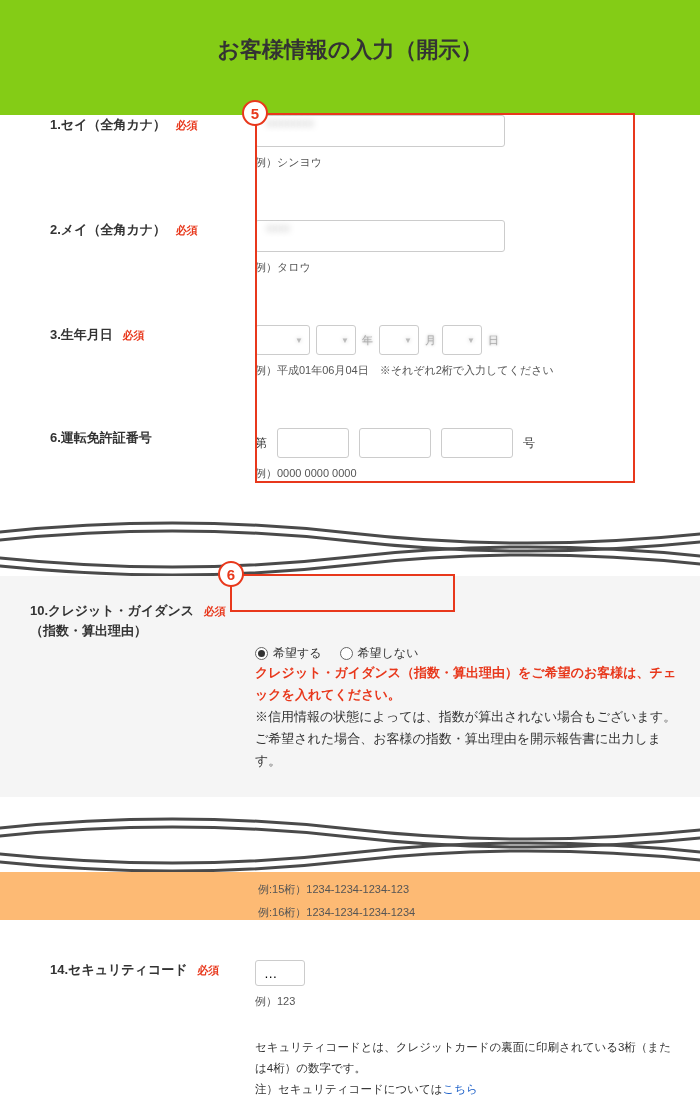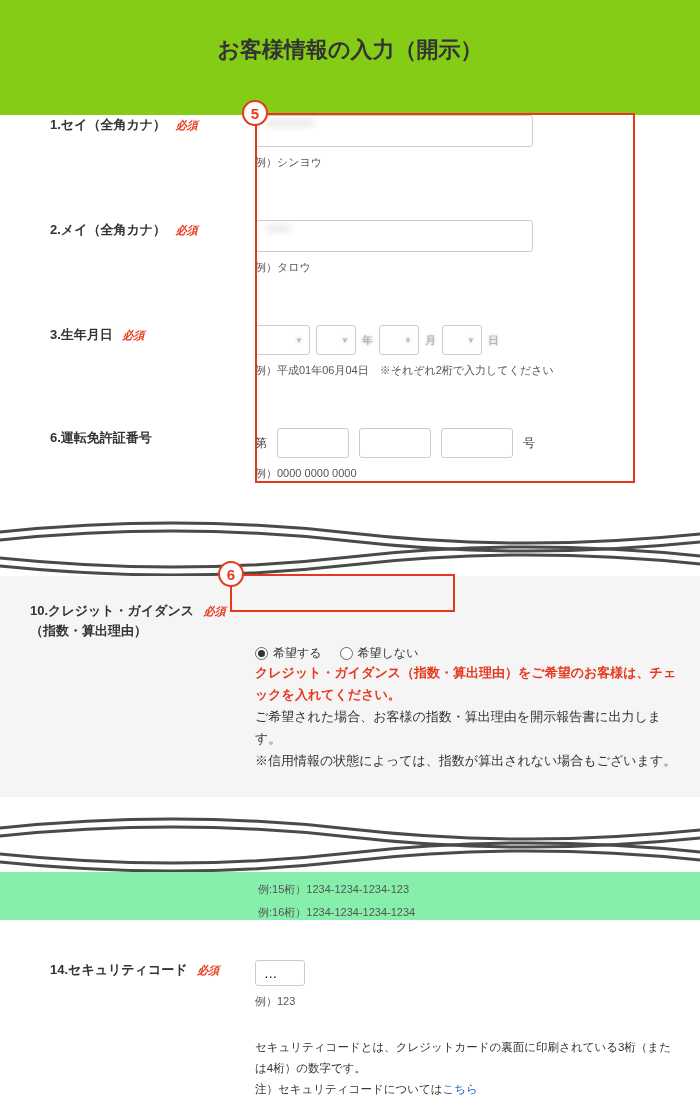--- a/index.html
+++ b/index.html
@@ -7,24 +7,24 @@
     .page-title { font-size: 22px; font-weight: bold; text-align: center; padding: 35px 0 50px; background: #84cc16; }
     
     .panel { background: #fff; padding: 0 20px 30px; position: relative; }
     .panel.grey { background: #f5f5f5; padding: 25px 20px; }
     
     .row { display: flex; margin-bottom: 50px; }
     .row:last-child { margin-bottom: 0; }
     
     .lbl { width: 235px; padding-left: 30px; font-size: 13px; font-weight: bold; line-height: 1.5; }
     .lbl .sub { font-weight: bold; }
-    .req { color: #e8381c; font-size: 11px; margin-left: 6px; font-weight: bold; font-style: italic; }
+    .req { color: #e8381c; font-size: 11px; margin-left: 6px; font-weight: bold; }
     
     .field { flex: 1; }
-    .input-text { width: 278px; height: 32px; border: 1px solid #ccc; border-radius: 3px; padding: 0 10px; color: #ccc; background: #fff; }
+    .input-text { width: 250px; height: 32px; border: 1px solid #ccc; border-radius: 3px; padding: 0 10px; color: #ccc; background: #fff; }
     .input-text.blur { color: transparent; text-shadow: 0 0 6px #bbb; }
     .input-med { width: 72px; height: 30px; border: 1px solid #ccc; border-radius: 3px; padding: 0 6px; text-align: center; background: #fff; }
     
     .ex { font-size: 11px; color: #555; margin-top: 8px; }
     
     .dob-group { display: flex; align-items: center; gap: 6px; }
     .dob-select { width: 55px; height: 30px; border: 1px solid #ccc; border-radius: 3px; background: #fff; color: #ccc; text-shadow: 0 0 4px #ccc; display: inline-flex; align-items: center; justify-content: center; font-size: 11px; position: relative; }
     .dob-select::after { content: '▼'; font-size: 8px; position: absolute; right: 6px; color: #bbb; }
     .dob-sep { font-size: 11px; color: #aaa; text-shadow: 0 0 3px #aaa; }
     .dob-select.tiny { width: 40px; }
@@ -47,21 +47,21 @@
     .radio-item { display: flex; align-items: center; gap: 5px; font-size: 12px; margin-top: 36px; }
     .radio { width: 13px; height: 13px; border: 1px solid #666; border-radius: 50%; display: inline-flex; align-items: center; justify-content: center; background: #fff; }
     .radio.checked::after { content: ''; width: 7px; height: 7px; border-radius: 50%; background: #333; }
     
     .notice { font-size: 13px; line-height: 1.7; }
     .notice .red { color: #e8381c; font-weight: bold; }
     
     .wave { width: 700px; height: 55px; position: relative; overflow: hidden; background: #fff; }
     .wave svg { width: 100%; height: 100%; }
     
-    .examples-block { padding: 10px 0 0 258px; background: #86efac; }
+    .examples-block { padding: 10px 0 0 258px; background: #fdba74; }
     
     .sec-input { width: 50px; height: 26px; border: 1px solid #ccc; border-radius: 3px; padding: 0 8px; background: #fff; }
     .info-text { font-size: 11.5px; line-height: 1.8; margin-top: 28px; }
     .info-text a { color: #1b5fc8; text-decoration: none; }
     
     .button-row { display: flex; gap: 22px; justify-content: center; padding: 24px 0; position: relative; }
   </style>
 </head>
 <body>
 
@@ -154,22 +154,22 @@
           <span class="radio checked"></span>
           <span>希望する</span>
         </div>
         <div class="radio-item">
           <span class="radio"></span>
           <span>希望しない</span>
         </div>
       </div>
       <div class="notice">
         <div class="red">クレジット・ガイダンス（指数・算出理由）をご希望のお客様は、チェックを入れてください。</div>
+        <div>※信用情報の状態によっては、指数が算出されない場合もございます。</div>
         <div>ご希望された場合、お客様の指数・算出理由を開示報告書に出力します。</div>
-        <div>※信用情報の状態によっては、指数が算出されない場合もございます。</div>
       </div>
     </div>
   </div>
 </div>
 
 <div style="height:20px;background:#fff"></div>
 
 <div class="wave">
   <svg viewBox="0 0 700 55" preserveAspectRatio="none">
     <path d="M -10 12 Q 175 -8 350 12 T 710 12" stroke="#4a4a4a" stroke-width="3" fill="none"></path>

